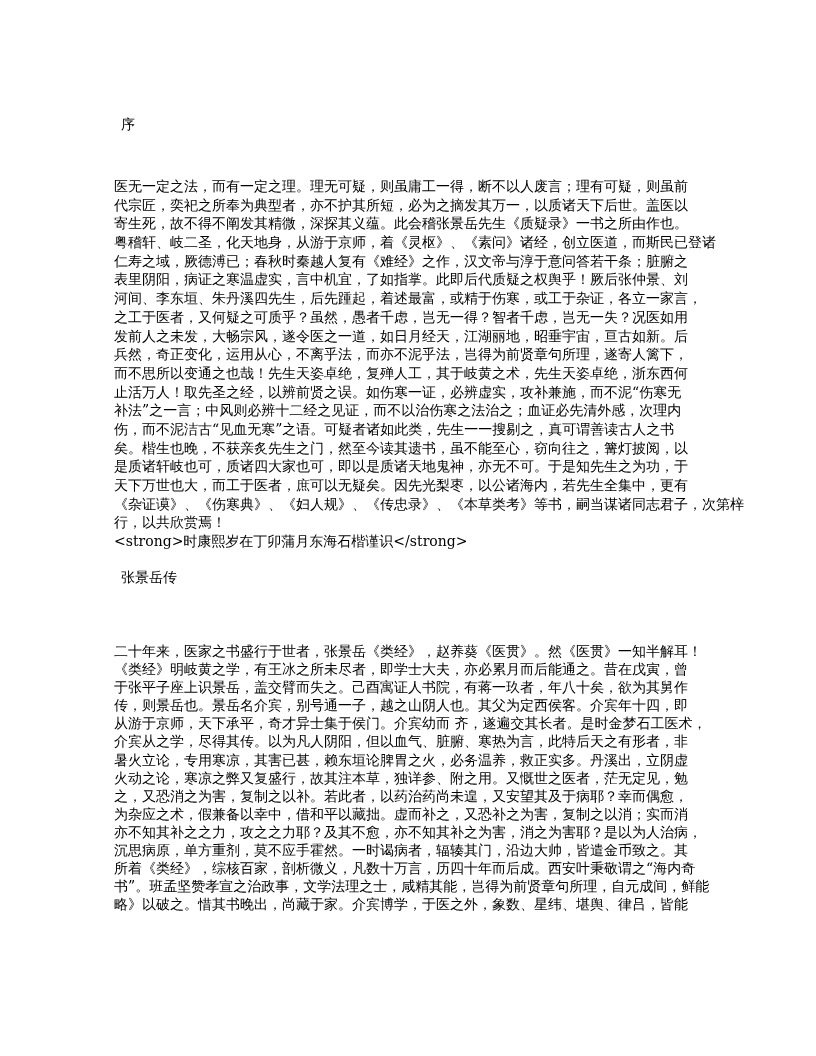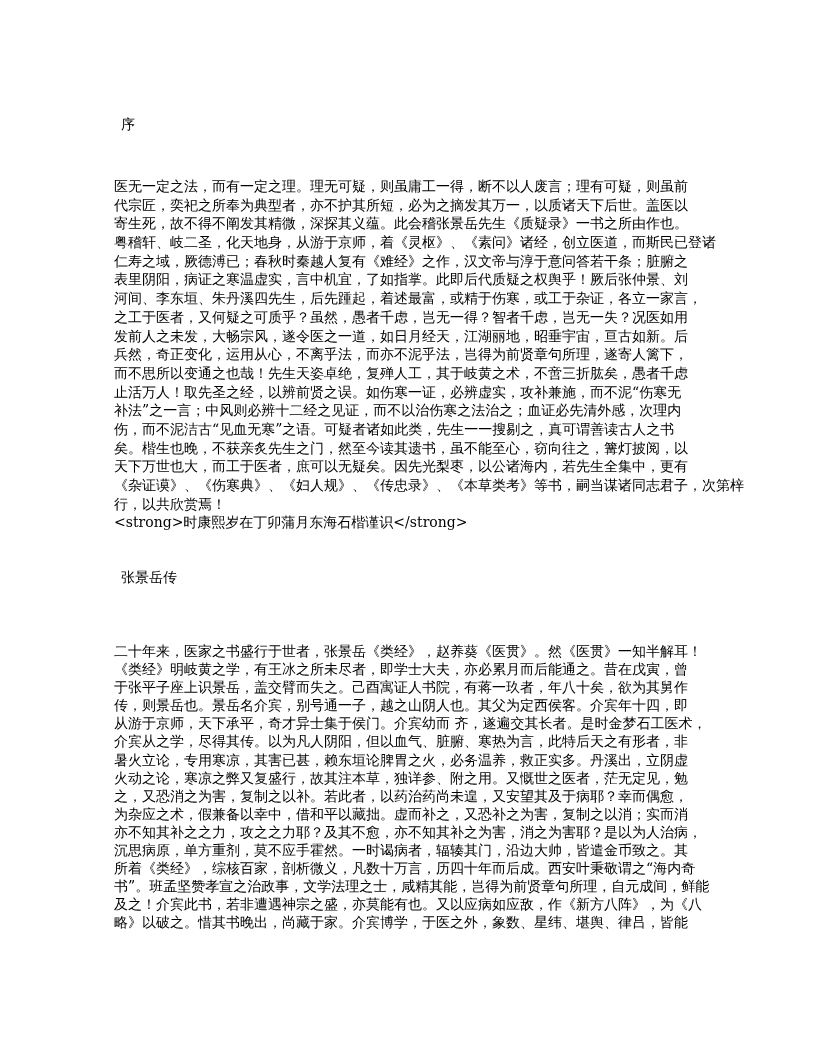--- a/index.html
+++ b/index.html
@@ -53,25 +53,26 @@
     <div class="line">医无一定之法，而有一定之理。理无可疑，则虽庸工一得，断不以人废言；理有可疑，则虽前</div>
     <div class="line">代宗匠，奕祀之所奉为典型者，亦不护其所短，必为之摘发其万一，以质诸天下后世。盖医以</div>
     <div class="line">寄生死，故不得不阐发其精微，深探其义蕴。此会稽张景岳先生《质疑录》一书之所由作也。</div>
     <div class="line">粤稽轩、岐二圣，化天地身，从游于京师，着《灵枢》、《素问》诸经，创立医道，而斯民已登诸</div>
     <div class="line">仁寿之域，厥德溥已；春秋时秦越人复有《难经》之作，汉文帝与淳于意问答若干条；脏腑之</div>
     <div class="line">表里阴阳，病证之寒温虚实，言中机宜，了如指掌。此即后代质疑之权舆乎！厥后张仲景、刘</div>
     <div class="line">河间、李东垣、朱丹溪四先生，后先踵起，着述最富，或精于伤寒，或工于杂证，各立一家言，</div>
     <div class="line">之工于医者，又何疑之可质乎？虽然，愚者千虑，岂无一得？智者千虑，岂无一失？况医如用</div>
     <div class="line">发前人之未发，大畅宗风，遂令医之一道，如日月经天，江湖丽地，昭垂宇宙，亘古如新。后</div>
     <div class="line">兵然，奇正变化，运用从心，不离乎法，而亦不泥乎法，岂得为前贤章句所理，遂寄人篱下，</div>
-    <div class="line">而不思所以变通之也哉！先生天姿卓绝，复殚人工，其于岐黄之术，不啻三折肱矣，愚者千虑</div>
+    <div class="line">而不思所以变通之也哉！先生天姿卓绝，复殚人工，其于岐黄之术，先生天姿卓绝，浙东西何</div>
     <div class="line">止活万人！取先圣之经，以辨前贤之误。如伤寒一证，必辨虚实，攻补兼施，而不泥“伤寒无</div>
     <div class="line">补法”之一言；中风则必辨十二经之见证，而不以治伤寒之法治之；血证必先清外感，次理内</div>
     <div class="line">伤，而不泥洁古“见血无寒”之语。可疑者诸如此类，先生一一搜剔之，真可谓善读古人之书</div>
     <div class="line">矣。楷生也晚，不获亲炙先生之门，然至今读其遗书，虽不能至心，窃向往之，篝灯披阅，以</div>
+    <div class="line">是质诸轩岐也可，质诸四大家也可，即以是质诸天地鬼神，亦无不可。于是知先生之为功，于</div>
     <div class="line">天下万世也大，而工于医者，庶可以无疑矣。因先光梨枣，以公诸海内，若先生全集中，更有</div>
     <div class="line">《杂证谟》、《伤寒典》、《妇人规》、《传忠录》、《本草类考》等书，嗣当谋诸同志君子，次第梓</div>
     <div class="line">行，以共欣赏焉！</div>
     <div class="line">&lt;strong&gt;时康熙岁在丁卯蒲月东海石楷谨识&lt;/strong&gt;</div>
   </div>
 
   <h2 id="sec2-heading" class="heading">张景岳传</h2>
 
   <div id="sec2-para" class="para tight">
     <div class="line">二十年来，医家之书盛行于世者，张景岳《类经》，赵养葵《医贯》。然《医贯》一知半解耳！</div>
@@ -81,17 +82,16 @@
     <div class="line">从游于京师，天下承平，奇才异士集于侯门。介宾幼而 齐，遂遍交其长者。是时金梦石工医术，</div>
     <div class="line">介宾从之学，尽得其传。以为凡人阴阳，但以血气、脏腑、寒热为言，此特后天之有形者，非</div>
     <div class="line">暑火立论，专用寒凉，其害已甚，赖东垣论脾胃之火，必务温养，救正实多。丹溪出，立阴虚</div>
     <div class="line">火动之论，寒凉之弊又复盛行，故其注本草，独详参、附之用。又慨世之医者，茫无定见，勉</div>
     <div class="line">之，又恐消之为害，复制之以补。若此者，以药治药尚未遑，又安望其及于病耶？幸而偶愈，</div>
     <div class="line">为杂应之术，假兼备以幸中，借和平以藏拙。虚而补之，又恐补之为害，复制之以消；实而消</div>
     <div class="line">亦不知其补之之力，攻之之力耶？及其不愈，亦不知其补之为害，消之为害耶？是以为人治病，</div>
     <div class="line">沉思病原，单方重剂，莫不应手霍然。一时谒病者，辐辏其门，沿边大帅，皆遣金币致之。其</div>
     <div class="line">所着《类经》，综核百家，剖析微义，凡数十万言，历四十年而后成。西安叶秉敬谓之“海内奇</div>
     <div class="line">书”。班孟坚赞孝宣之治政事，文学法理之士，咸精其能，岂得为前贤章句所理，自元成间，鲜能</div>
-    <div class="line">及之！介宾此书，若非遭遇神宗之盛，亦莫能有也。又以应病如应敌，作《新方八阵》，为《八</div>
     <div class="line">略》以破之。惜其书晚出，尚藏于家。介宾博学，于医之外，象数、星纬、堪舆、律吕，皆能</div>
   </div>
 
 </div>
 
 </body></html>

